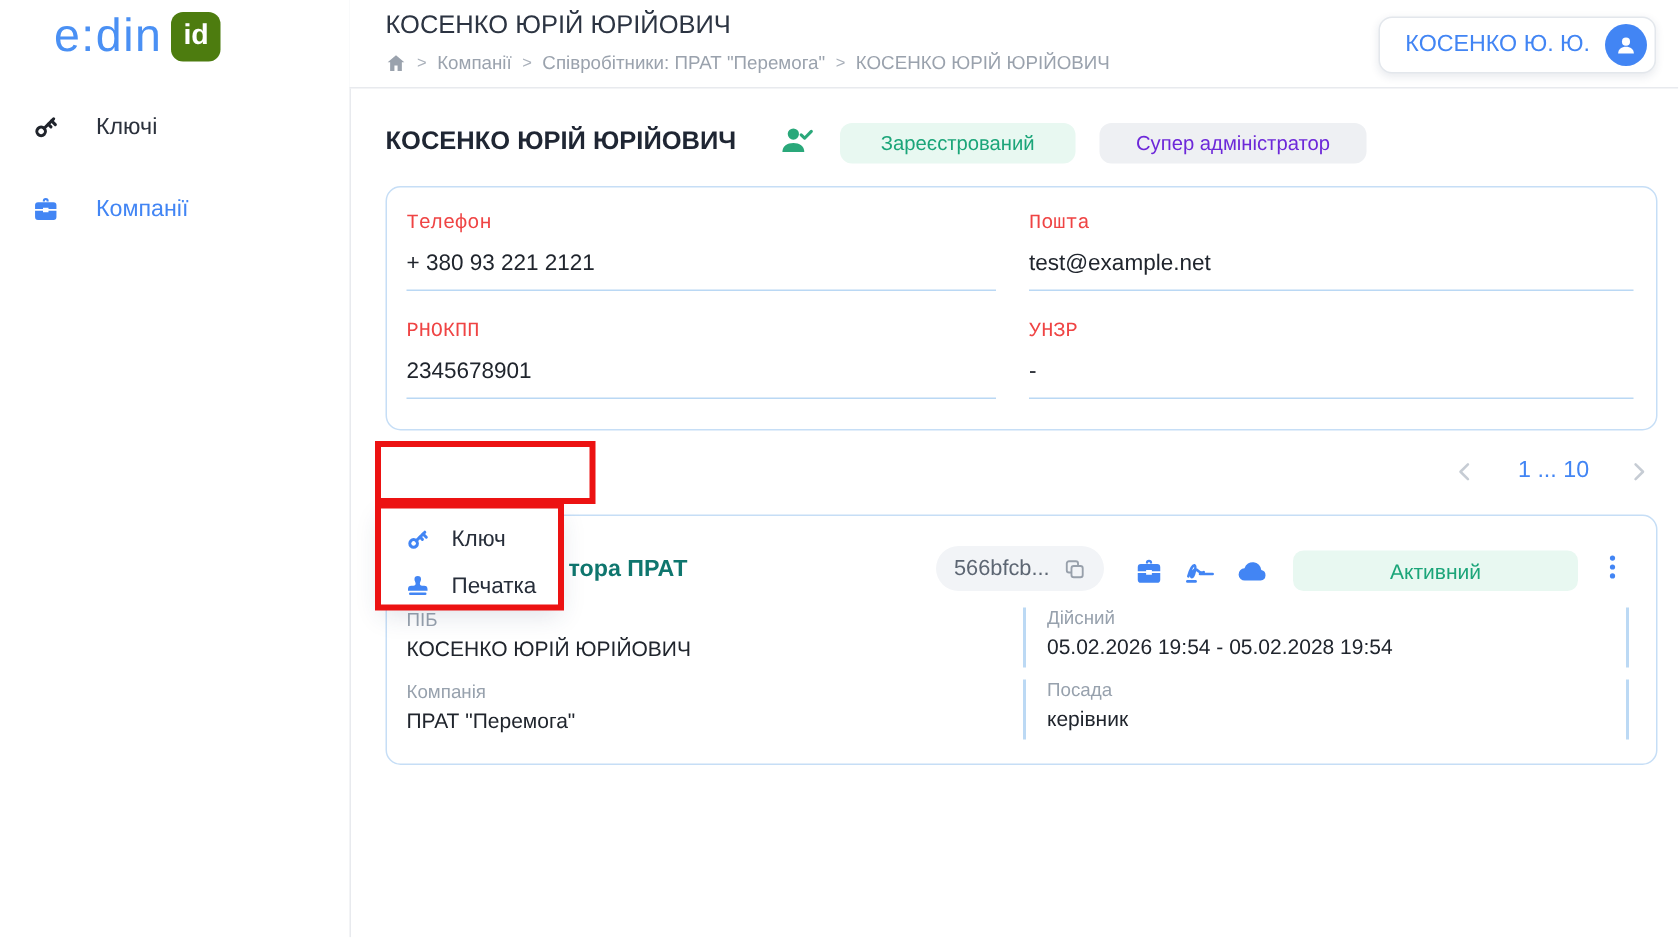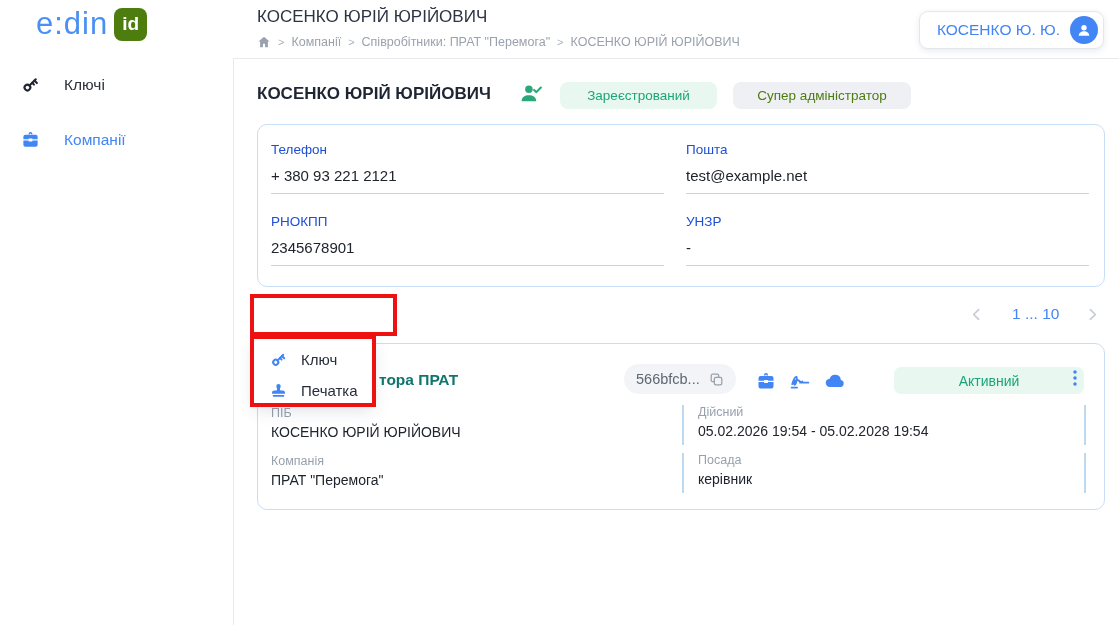--- a/index.html
+++ b/index.html
@@ -26,46 +26,46 @@
   .user-btn{position:absolute;right:15px;top:11px;height:36px;background:#fff;border:1px solid #e3e7ec;border-radius:9px;
     box-shadow:0 2px 6px rgba(30,50,90,.10);display:flex;align-items:center;gap:10px;padding:0 5px 0 17px;
     color:#4285f4;font-size:15.5px;cursor:pointer;}
   .avatar{width:28px;height:28px;border-radius:50%;background:#4285f4;display:flex;align-items:center;justify-content:center;}
 
   
   .page-title{position:absolute;left:257px;top:84px;font-size:17px;font-weight:700;color:#1f2633;}
   .person-check{position:absolute;left:519px;top:81px;color:#2aa87a;}
   .badge{position:absolute;top:82px;height:27px;border-radius:8px;font-size:13.5px;display:flex;align-items:center;justify-content:center;}
   .badge-status{left:560px;width:157px;background:#e8f8f1;color:#1ba579;}
-  .badge-role{left:733px;width:178px;background:#eef0f3;color:#4d7c0f;}
+  .badge-role{left:733px;width:178px;background:#eef0f3;color:#6d28d9;}
 
   
   .info-card{position:absolute;left:257px;top:124px;width:846px;height:161px;border:1px solid #c6def6;border-radius:10px;background:#fff;}
   .field{position:absolute;}
-  .field .lbl{font-size:13.5px;color:#1d4ed8;}
+  .field .lbl{font-size:13.5px;color:#ef4444;font-family:Liberation Mono, monospace;}
   .field .val{font-size:15px;color:#20252d;margin-top:10px;padding-bottom:9px;border-bottom:1px solid #bad8f4;}
   .f-phone{left:13px;top:17px;width:393px;}
   .f-mail{left:428px;top:17px;width:403px;}
   .f-rnokpp{left:13px;top:89px;width:393px;}
   .f-unzr{left:428px;top:89px;width:403px;}
 
   
   .create-btn{position:absolute;left:256px;top:299px;width:139px;height:33px;background:#3f80f3;border:none;border-radius:4px;
     color:#fff;font-size:15px;display:flex;align-items:center;justify-content:center;gap:8px;cursor:pointer;font-family:inherit;}
   .pg-prev{position:absolute;left:968px;top:306px;color:#c6ccd4;cursor:pointer;}
   .pg-next{position:absolute;left:1084px;top:306px;color:#c6ccd4;cursor:pointer;}
   .pg-pages{position:absolute;left:1012px;top:305px;color:#4285f4;font-size:15.5px;cursor:pointer;}
 
   
   .key-card{position:absolute;left:257px;top:343px;width:846px;height:165px;border:1px solid #c6def6;border-radius:10px;background:#fff;z-index:1;}
   .key-title{position:absolute;left:121px;top:27px;font-size:15.5px;font-weight:700;color:#0f766e;}
   .key-pill{position:absolute;left:366px;top:20px;height:30px;background:#f2f4f7;border-radius:15px;display:flex;align-items:center;
     gap:9px;padding:0 12px;color:#5d6673;font-size:14.5px;cursor:pointer;}
   .key-icons{position:absolute;left:498px;top:25px;display:flex;align-items:center;gap:13px;color:#4285f4;}
-  .key-status{position:absolute;left:636px;top:23px;width:190px;height:27px;background:#e8f8f1;color:#1ba579;border-radius:7px;
+  .key-status{position:absolute;left:604px;top:23px;width:190px;height:27px;background:#e8f8f1;color:#1ba579;border-radius:7px;
     font-size:14px;display:flex;align-items:center;justify-content:center;}
   .kebab{position:absolute;left:806px;top:23px;color:#4285f4;cursor:pointer;}
   .krow{position:absolute;}
   .krow .lbl{font-size:12.5px;color:#97a1ad;}
   .krow .val{font-size:14px;color:#20252d;margin-top:4px;}
   .k-pib{left:13px;top:62px;width:395px;}
   .k-valid{left:424px;top:61px;width:404px;border-left:2px solid #bcd9f4;border-right:2px solid #bcd9f4;padding-left:14px;height:40px;box-sizing:border-box;}
   .k-company{left:13px;top:110px;width:395px;}
   .k-position{left:424px;top:109px;width:404px;border-left:2px solid #bcd9f4;border-right:2px solid #bcd9f4;padding-left:14px;height:40px;box-sizing:border-box;}
 

